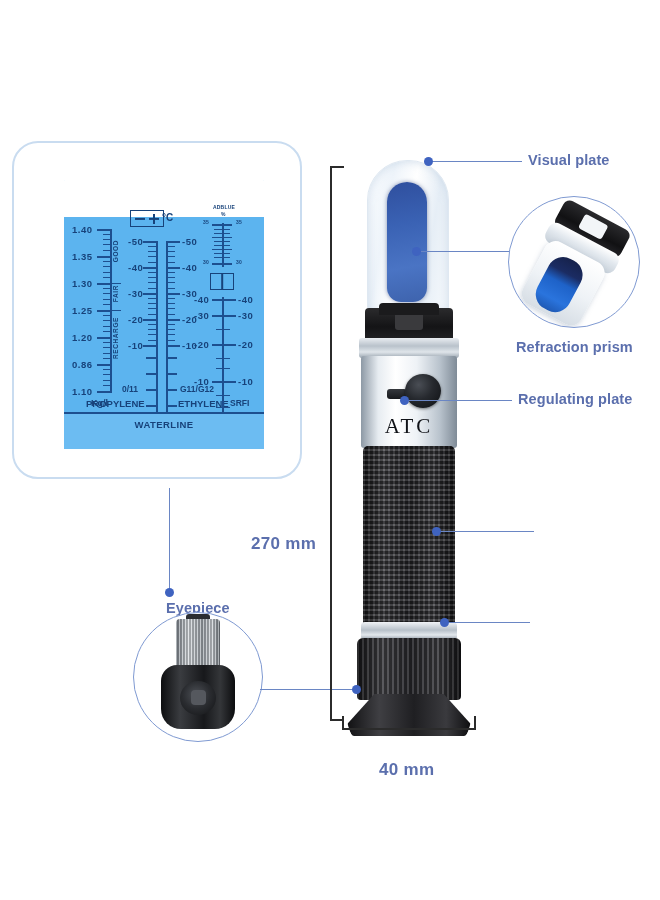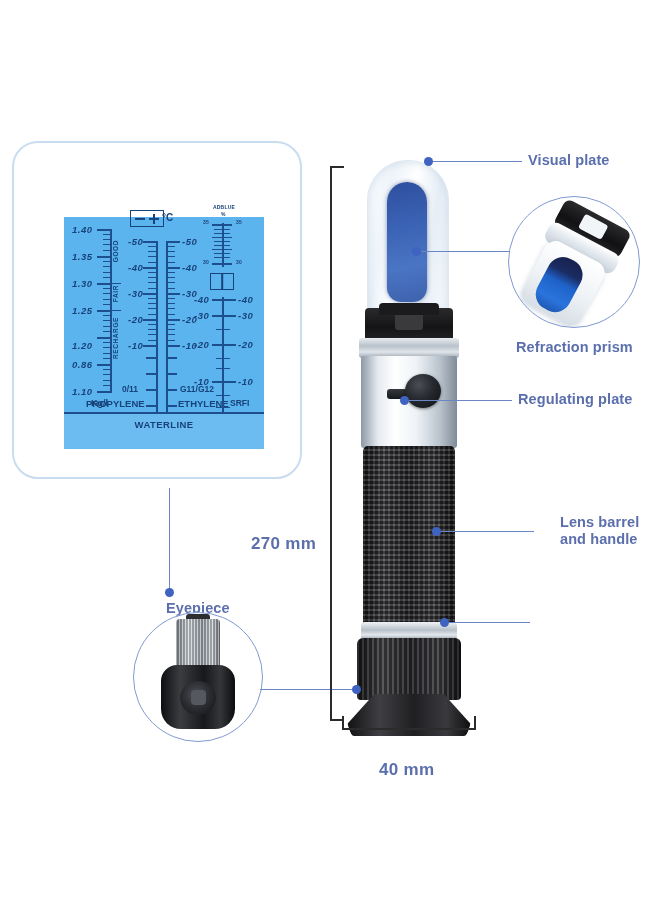--- a/index.html
+++ b/index.html
@@ -43,21 +43,21 @@
   }
   .waterline-rule{
     position:absolute;left:0;top:235px;width:200px;height:2px;background:#1d4f8f;
   }
   .wl-label{
     position:absolute;left:0;top:242px;width:200px;text-align:center;
     font-size:9.5px;font-weight:700;color:#17427a;letter-spacing:.4px;
   }
 
   .sv-txt{position:absolute;color:#17427a;font-weight:700;line-height:1;}
-  .num{font-size:9.5px;letter-spacing:.5px;font-style:italic;}
+  .num{font-size:9.5px;letter-spacing:.5px;}
   .tiny{font-size:5px;letter-spacing:.2px;}
   .vert{writing-mode:vertical-rl;transform:rotate(180deg);font-size:6.5px;letter-spacing:.6px;}
 
   .axis{position:absolute;background:#1d4f8f;width:1.6px;}
   .tick{position:absolute;background:#1d4f8f;height:1.4px;}
   .tick.maj{height:1.8px;}
 
   #battery-icon{
     position:absolute;left:66px;top:33px;width:34px;height:17px;
     border:1.8px solid #17427a;box-sizing:border-box;
@@ -222,21 +222,21 @@
             <div class="bi-plus-v"></div>
         </div>
 
         <div class="sv-txt" style="left:98px;top:36px;font-size:10px;">°C</div>
 
         <div class="axis" style="left:46px;top:52px;height:164px;"></div>
         <div class="sv-txt num" style="left:8px;top:48px;">1.40</div>
         <div class="sv-txt num" style="left:8px;top:75px;">1.35</div>
         <div class="sv-txt num" style="left:8px;top:102px;">1.30</div>
         <div class="sv-txt num" style="left:8px;top:129px;">1.25</div>
-        <div class="sv-txt num" style="left:8px;top:164px;">1.20</div>
+        <div class="sv-txt num" style="left:8px;top:156px;">1.20</div>
         <div class="sv-txt num" style="left:8px;top:183px;">0.86</div>
         <div class="sv-txt num" style="left:8px;top:210px;">1.10</div>
 
         <div class="tick maj" style="left:33px;top:52px;width:14px;"></div>
         <div class="tick maj" style="left:33px;top:79px;width:14px;"></div>
         <div class="tick maj" style="left:33px;top:106px;width:14px;"></div>
         <div class="tick maj" style="left:33px;top:133px;width:14px;"></div>
         <div class="tick maj" style="left:33px;top:160px;width:14px;"></div>
         <div class="tick maj" style="left:33px;top:187px;width:14px;"></div>
         <div class="tick maj" style="left:33px;top:214px;width:14px;"></div>
@@ -392,20 +392,21 @@
   <div id="product">
     <div id="cover-plate"></div>
     <div id="prism-face"></div>
     <div id="clamp">
         <div class="clamp-gap"></div>
       </div>
     <div id="collar"></div>
     <div id="barrel-silver">
       <div id="screw-tab"></div>
       <div id="screw"></div>
+      <div id="atc-text">ATC</div>
     </div>
     <div id="grip"></div>
     <div id="ring-silver"></div>
     <div id="wheel"></div>
     <div id="base-skirt"></div>
   </div>
 
   <div class="lead" style="left:432px;top:161px;width:90px;"></div>
   <div class="dot" style="left:424px;top:157px;"></div>
   <div class="callout-label" style="left:528px;top:152px;">Visual plate</div>
@@ -423,24 +424,20 @@
     </div>
   </div>
   <div class="callout-label" style="left:516px;top:339px;">Refraction prism</div>
 
   <div class="lead" style="left:408px;top:400px;width:104px;"></div>
   <div class="dot" style="left:400px;top:396px;"></div>
   <div class="callout-label" style="left:518px;top:391px;">Regulating plate</div>
 
   <div class="lead" style="left:440px;top:531px;width:94px;"></div>
   <div class="dot" style="left:432px;top:527px;"></div>
-  <div class="callout-label" style="left:560px;top:514px;">
-    <span>Lens barrel</span><br>
-    <span>and handle</span>
-  </div>
 
   <div class="lead" style="left:448px;top:622px;width:82px;"></div>
   <div class="dot" style="left:440px;top:618px;"></div>
 
   <div class="lead" style="left:169px;top:488px;width:1.4px;height:103px;background:#6a86c4;"></div>
   <div class="dot" style="left:165px;top:588px;"></div>
   <div class="callout-label" style="left:166px;top:600px;">Eyepiece</div>
   <div class="circle-zoom" id="eyepiece-zoom">
     <div class="ez-cap"></div>
     <div class="ez-knurl"></div>

